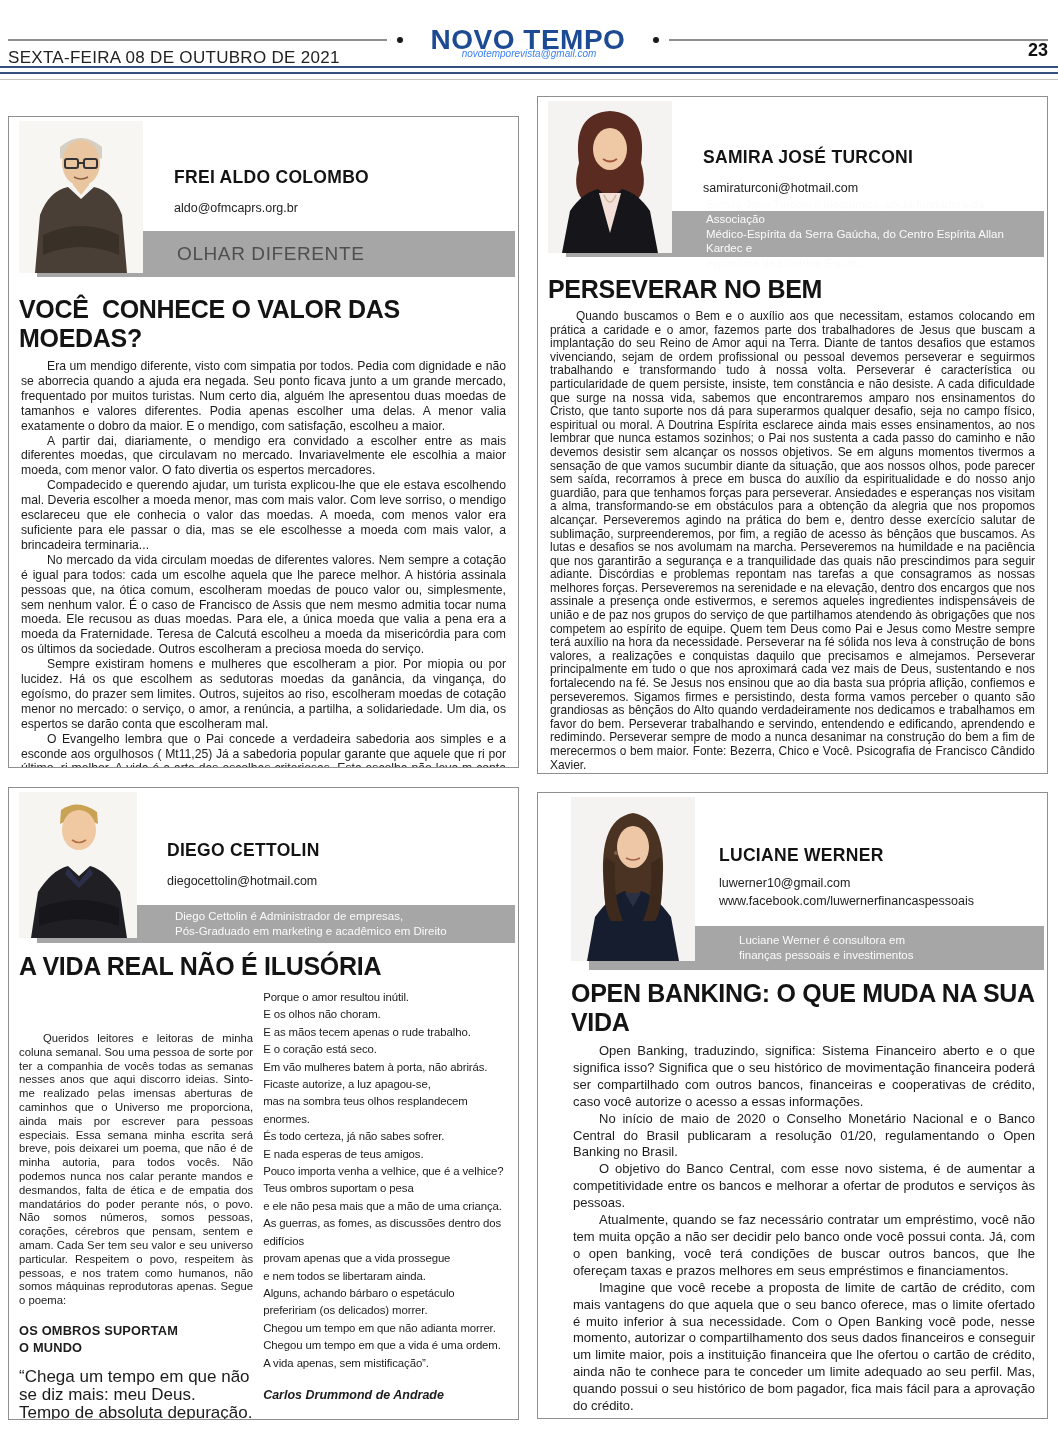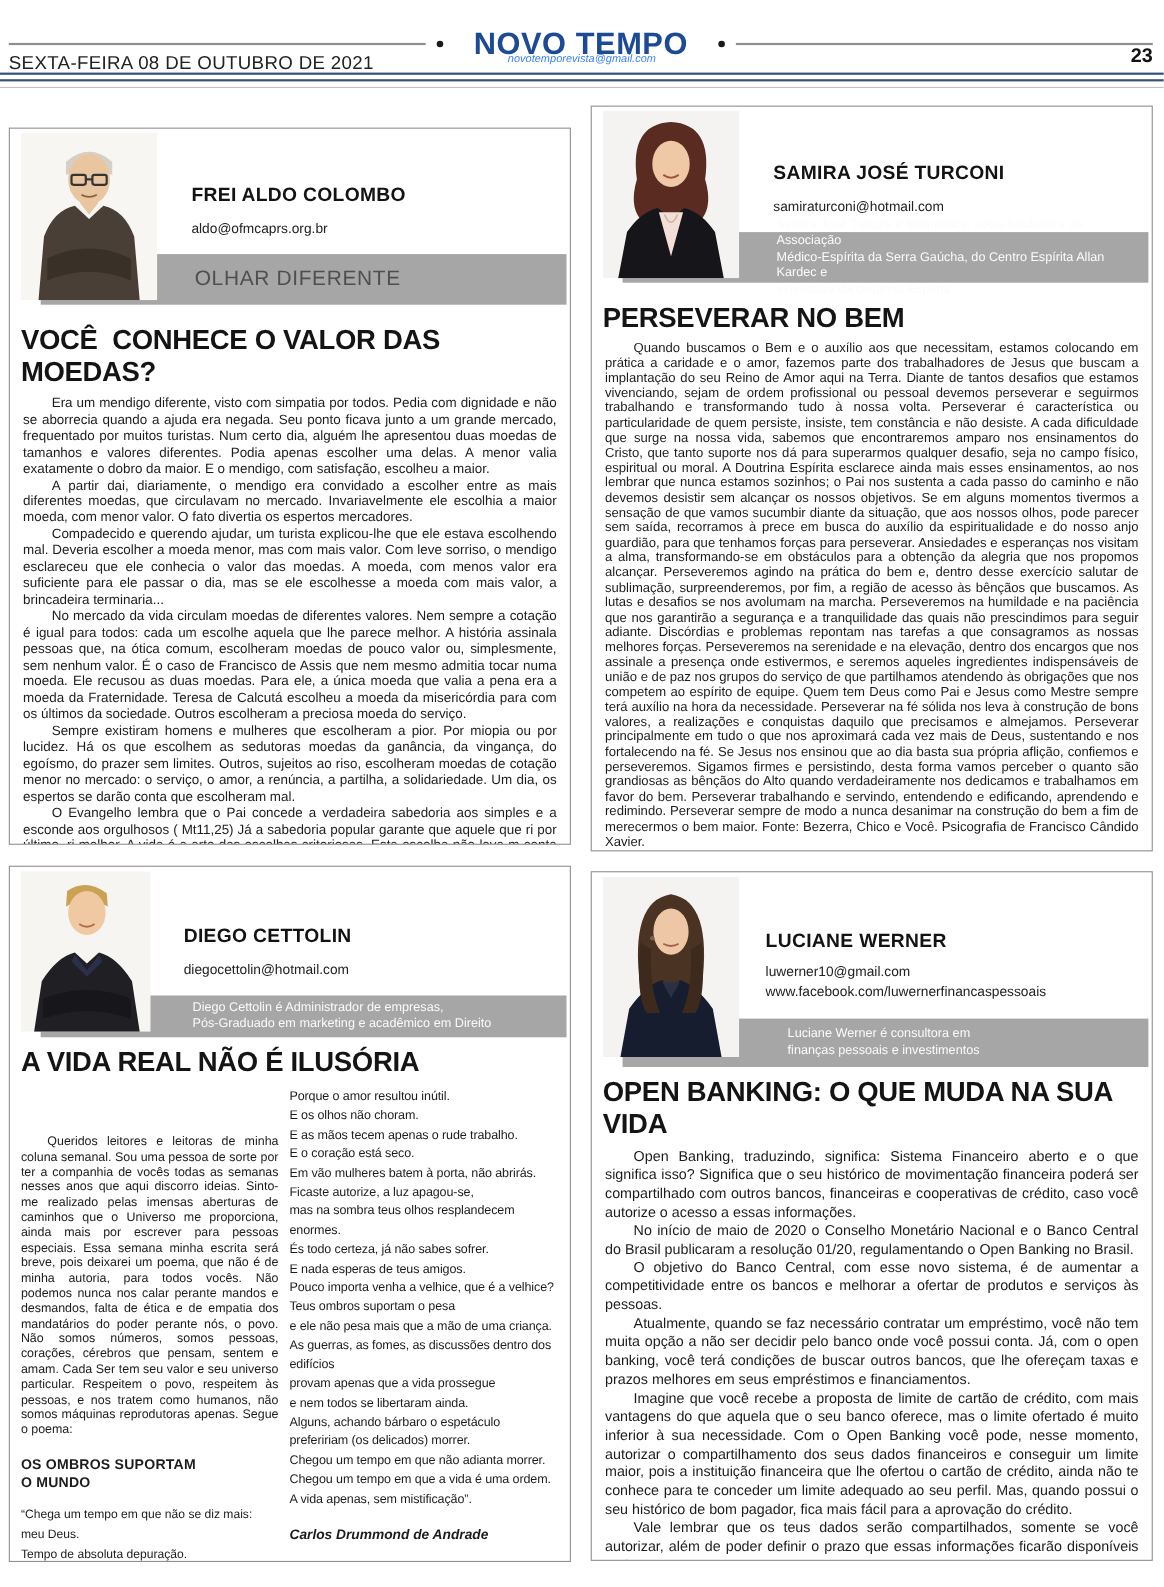--- a/index.html
+++ b/index.html
@@ -18,21 +18,21 @@
   .header-date { position:absolute; top:48px; left:8px; font-size:17px; letter-spacing:0.3px; color:#222; }
   .header-page { position:absolute; top:40px; right:10px; font-size:18px; font-weight:bold; color:#111; }
   .rule-navy { position:absolute; top:66px; left:0; right:0; height:8px; border-top:2.5px solid #32517e; border-bottom:2.5px solid #32517e; }
   .rule-gray { position:absolute; top:79px; left:0; right:0; height:1px; background:#c2c2c2; }
 
   
   .box { position:absolute; background:#fff; border:1px solid #8f8f8f; overflow:hidden; }
   #box1 { left:8px;   top:96px;  width:511px; height:652px;margin-top:20px; }
   #box2 { left:537px; top:96px;  width:511px; height:678px; }
   #box3 { left:8px;   top:787px; width:511px; height:633px; }
-  #box4 { left:537px; top:792px; width:511px; height:627px; }
+  #box4 { left:537px; top:792px; width:511px; height:627px;padding-left:23px; }
 
   .profile { position:relative; }
   .art1 .profile, .art2 .profile { height:170px; }
   .art3 .profile { height:160px; }
   .art4 .profile { height:178px; }
 
   .avatar { position:absolute; left:10px; top:4px; z-index:2; }
   .author-block { position:absolute; left:165px; top:50px; z-index:3; }
   .art3 .author-block, .art4 .author-block { top:52px; left:158px; }
   .author-name { font-size:17.5px; font-weight:bold; letter-spacing:0.3px; color:#131313; }
@@ -56,21 +56,21 @@
   .art1 .body-text p { font-size:12.2px; line-height:14.9px; text-indent:26px; }
   .art2 .body-text p { font-size:11.9px; line-height:13.6px; text-indent:26px; }
   .art4 .body-text p { font-size:13px;   line-height:16.9px; text-indent:26px; }
 
   
   .cols { display:flex; margin:8px 10px 0 10px; }
   .col-left  { width:240px;margin-top:43px; }
   .col-right { width:251px; margin-left:10px; }
   .intro { font-size:11.3px; line-height:13.8px; text-align:justify; text-indent:24px; }
   .poem-title { font-weight:bold; font-size:12.8px; line-height:1.35; letter-spacing:0.2px; margin-top:14px; white-space:pre-line; }
-  .poem-left  .poem-line { font-size:11px; line-height:18px; }
+  .poem-left  .poem-line { font-size:17px; line-height:18px; }
   .poem-left  { margin-top:12px; }
   .poem-right .poem-line { font-size:11.4px; line-height:17.4px; letter-spacing:-0.1px; }
   .attribution { font-weight:bold; font-style:italic; font-size:12.5px; margin-top:16px; }
 </style>
 </head>
 <body>
 
 <header>
   <div class="masthead-row">
     <div class="masthead-rule"></div>

